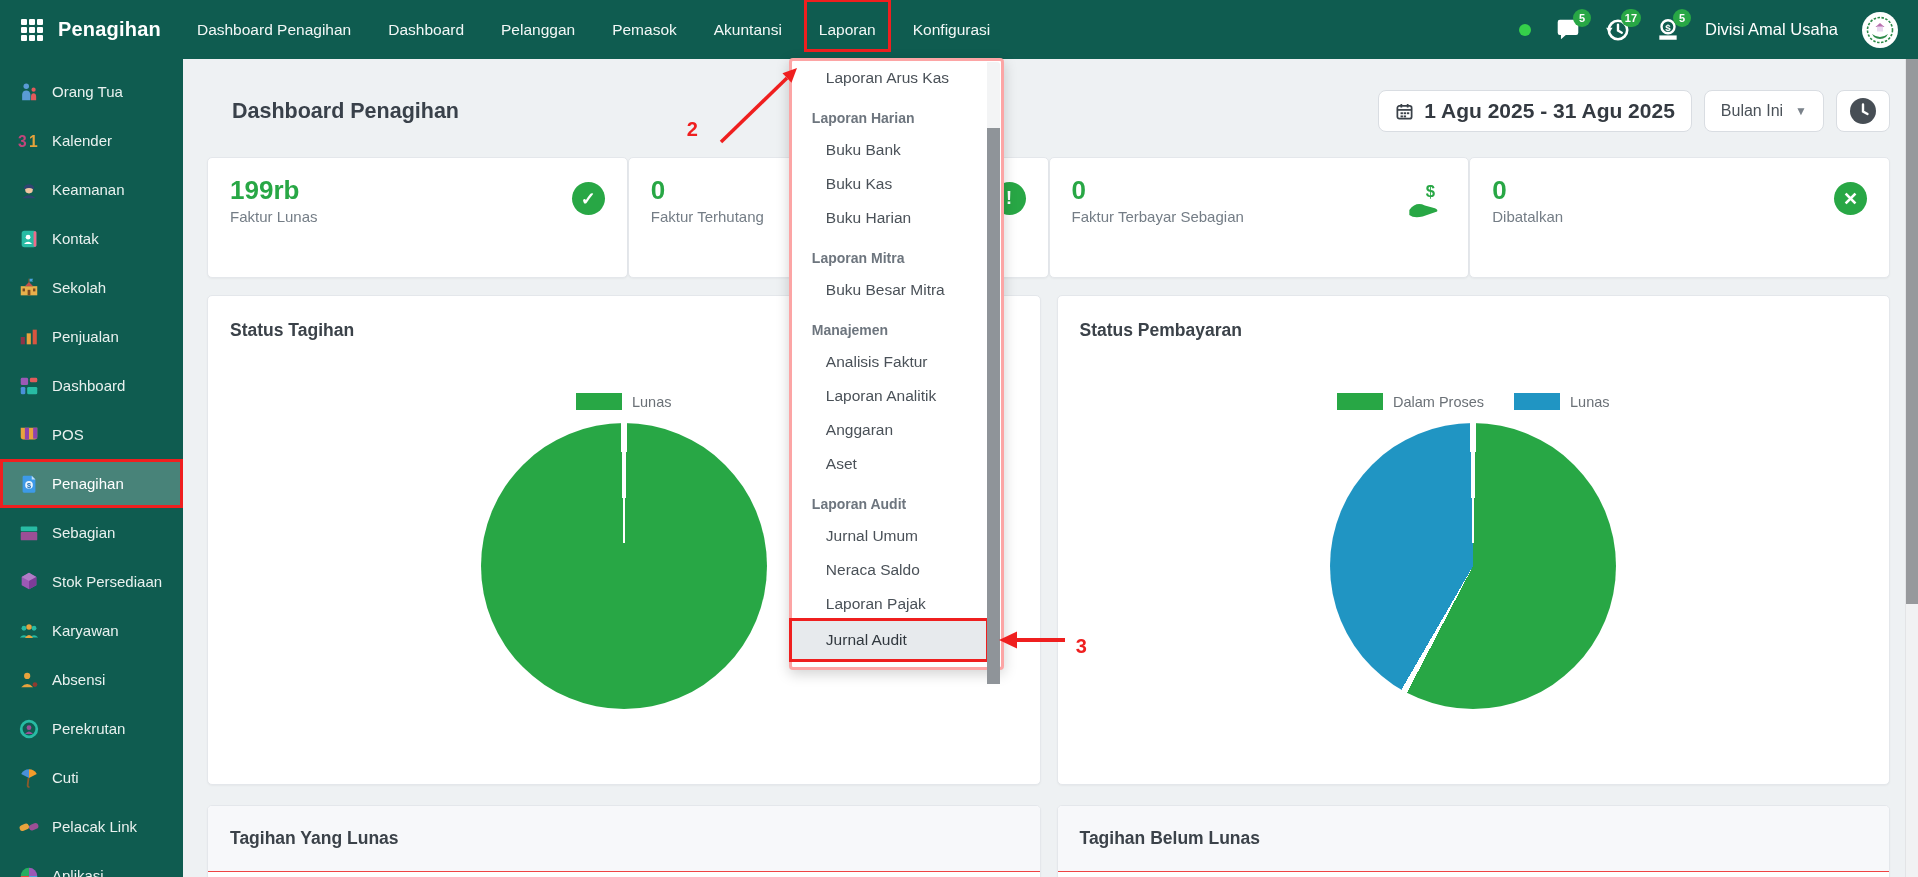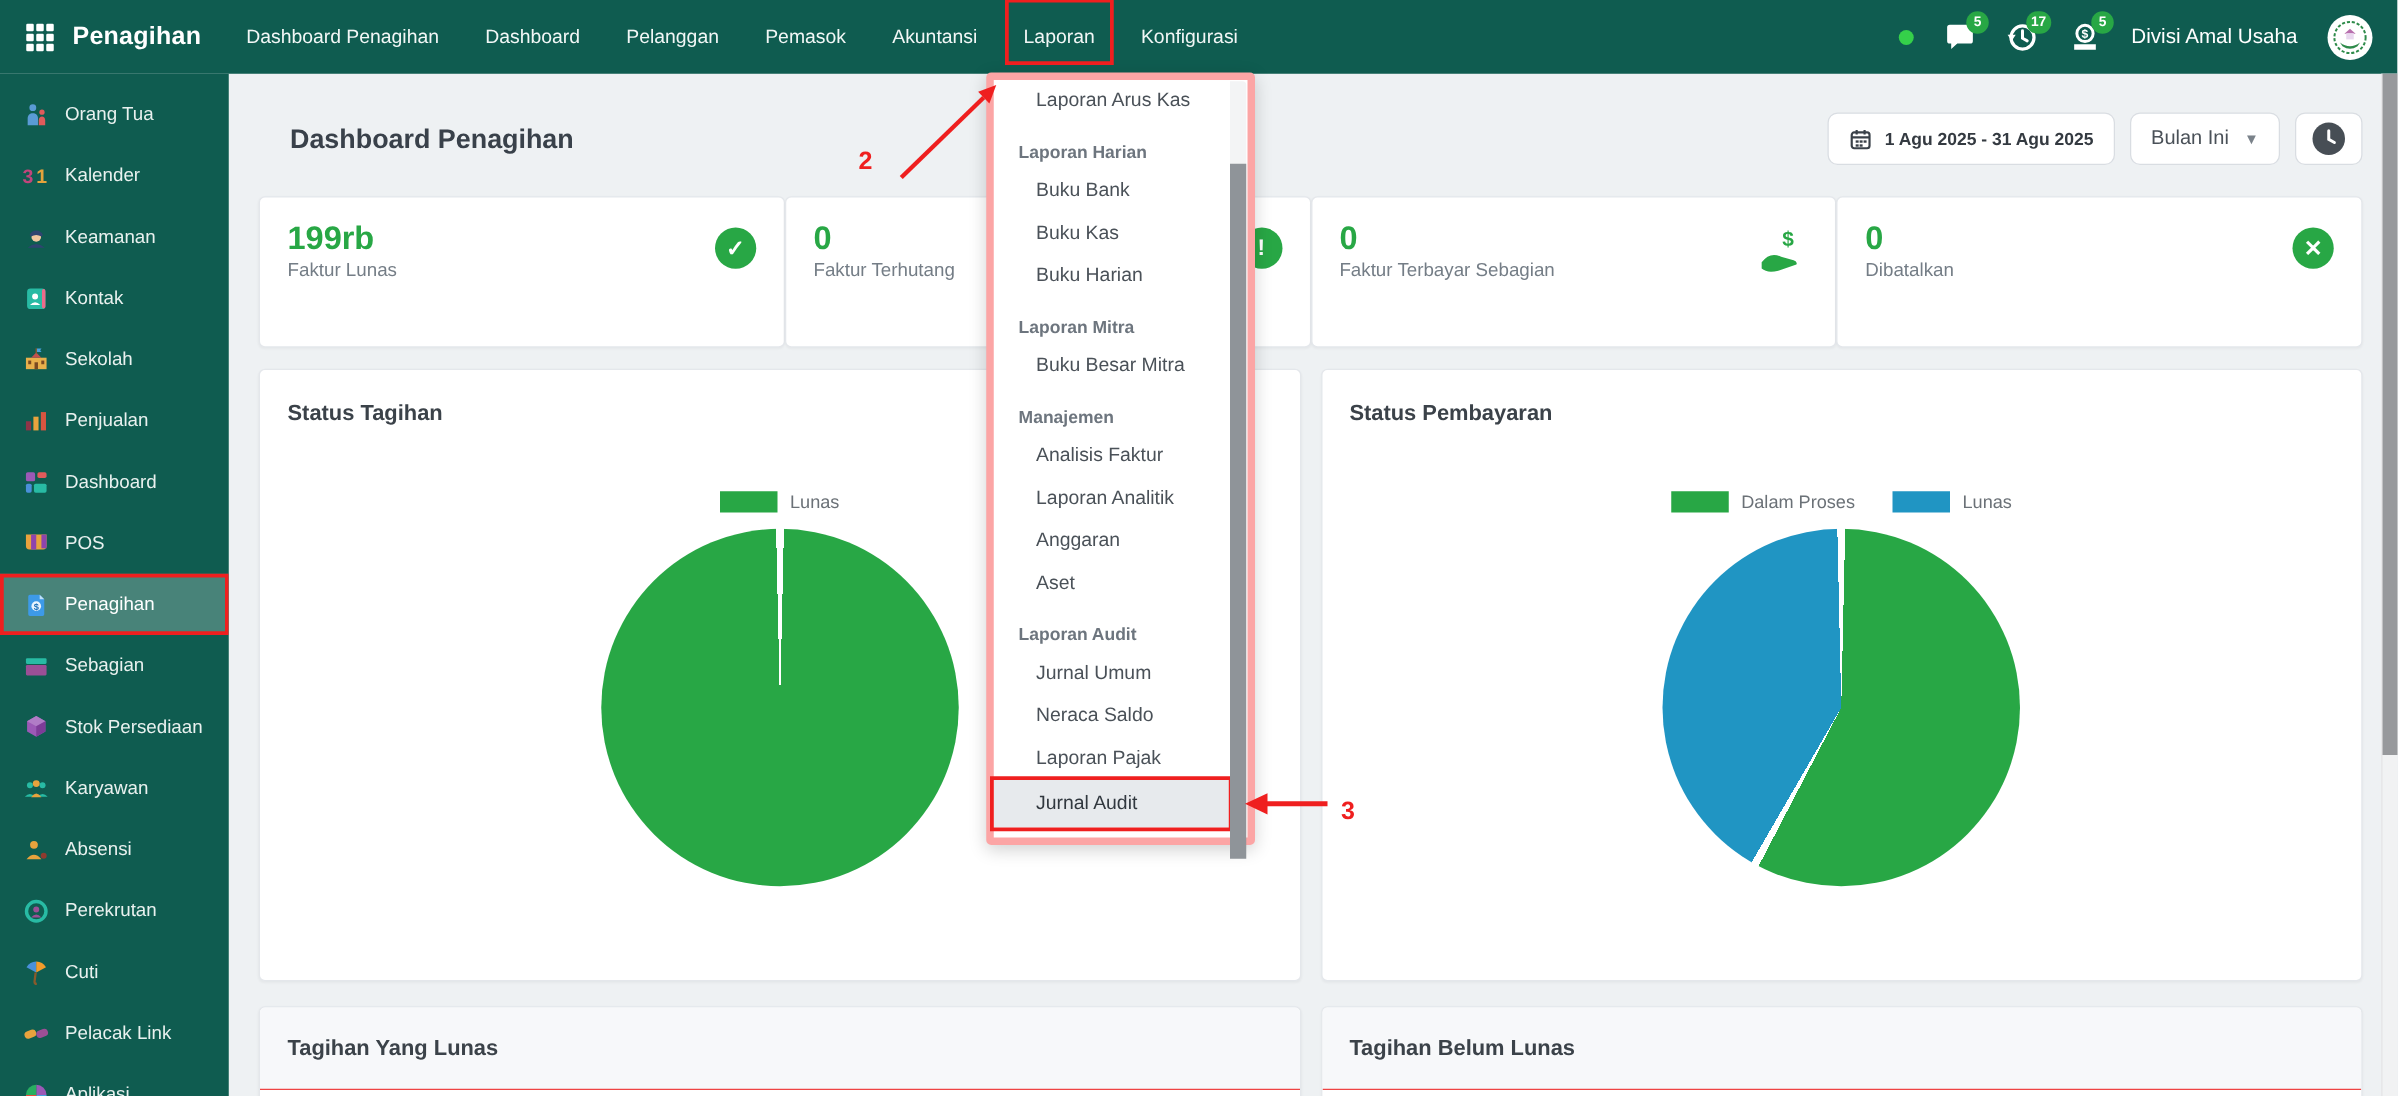--- a/index.html
+++ b/index.html
@@ -26,21 +26,21 @@
   .avatar { width:36px; height:36px; border-radius:50%; background:#fff; display:flex; align-items:center;
     justify-content:center; cursor:pointer; overflow:hidden; }
 
   
   .anno { pointer-events:none; z-index:90; }
   .laporan-box { position:absolute; left:-15px; right:-15px; top:-19px; height:53px;
     border:3px solid #ef1f1f; }
   .anno-label { position:absolute; color:#ef1f1f; font-size:20px; font-weight:bold; }
 
   
-  .dd { position:absolute; top:40px; left:-30px; width:215px; background:#fff; border:6px solid #fca5a5;
+  .dd { position:absolute; top:40px; left:-30px; width:215px; background:#fff; border:3px solid #fca5a5;
     border-radius:4px; box-shadow:0 4px 14px rgba(0,0,0,.18); padding:0 15px 8px 0; z-index:60;
     color:#4a5158; font-size:15.5px; font-weight:400; cursor:default; }
   .dd-link   { height:34px; line-height:34px; padding-left:26px; cursor:pointer; white-space:nowrap; }
   .dd-sub    { height:34px; line-height:34px; padding-left:34px; cursor:pointer; white-space:nowrap; }
   .dd-header { height:26px; line-height:26px; margin:10px 0 2px 0; padding-left:20px; font-size:14px;
     font-weight:700; color:#6d757e; white-space:nowrap; }
   .dd-active { height:38px; line-height:38px; background:#e7eaed; outline:3px solid #ef1f1f;
     position:relative; color:#31383f; }
   .dd-scrolltrack { position:absolute; top:1px; bottom:1px; right:1px; width:13px; background:#f3f4f5;
     border-radius:0 3px 3px 0; cursor:pointer; }
@@ -54,21 +54,21 @@
   .sb-item.active { background:rgba(255,255,255,.24); outline:3px solid #ef1f1f; outline-offset:-3px; color:#fff; }
   .sb-ico { width:22px; height:22px; flex:0 0 22px; display:flex; }
 
   
   .main { position:absolute; left:183px; top:59px; right:13px; bottom:0; padding:0 15px 0 24px; overflow:hidden; }
   .header-row { margin-top:30px; display:flex; align-items:center; height:44px; }
   .page-title { margin-left:25px; font-size:21.5px; font-weight:700; color:#39414a; }
   .controls { margin-left:auto; display:flex; align-items:center; gap:12px; }
   .btn { background:#fff; border:1px solid #d9dde2; border-radius:8px; height:42px; display:flex;
     align-items:center; gap:10px; padding:0 16px; cursor:pointer; }
-  .btn-date { font-size:14px; font-weight:700; color:#343a41; }
+  .btn-date { font-size:21px; font-weight:700; color:#343a41; }
   .btn-period { font-size:16px; color:#4a5158; }
   .caret { font-size:12px; color:#7a828a; margin-left:2px; }
   .btn-clock { width:54px; justify-content:center; padding:0; }
 
   .cards-row { margin-top:24px; display:grid; grid-template-columns:repeat(4,1fr); gap:0; height:121px; }
   .stat-card { background:#fff; border:1px solid #e4e7eb; border-radius:5px; position:relative;
     padding:18px 22px; box-shadow:0 1px 2px rgba(0,0,0,.04); }
   .stat-value { font-size:26px; font-weight:700; color:#28a745; line-height:1.15; }
   .stat-label { margin-top:2px; font-size:15px; color:#747d86; white-space:nowrap; overflow:hidden; }
   .stat-icon { position:absolute; right:22px; top:24px; }

